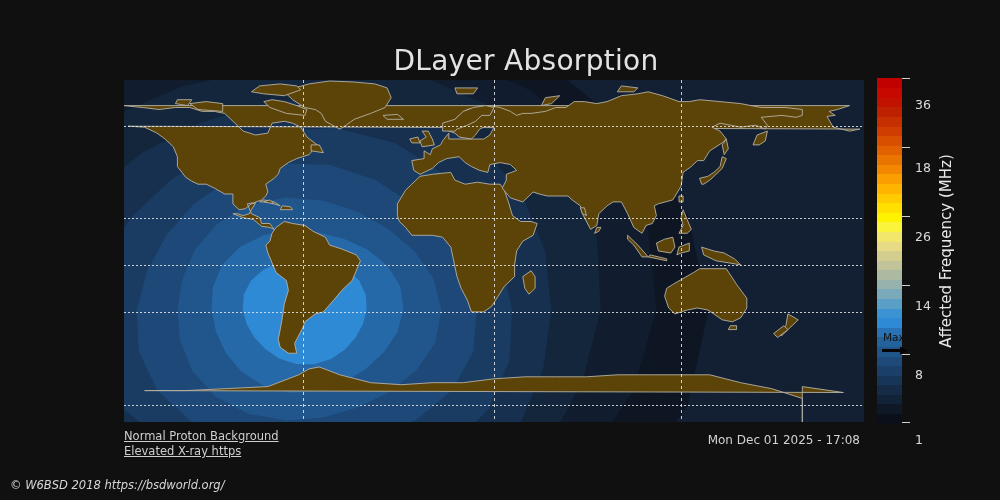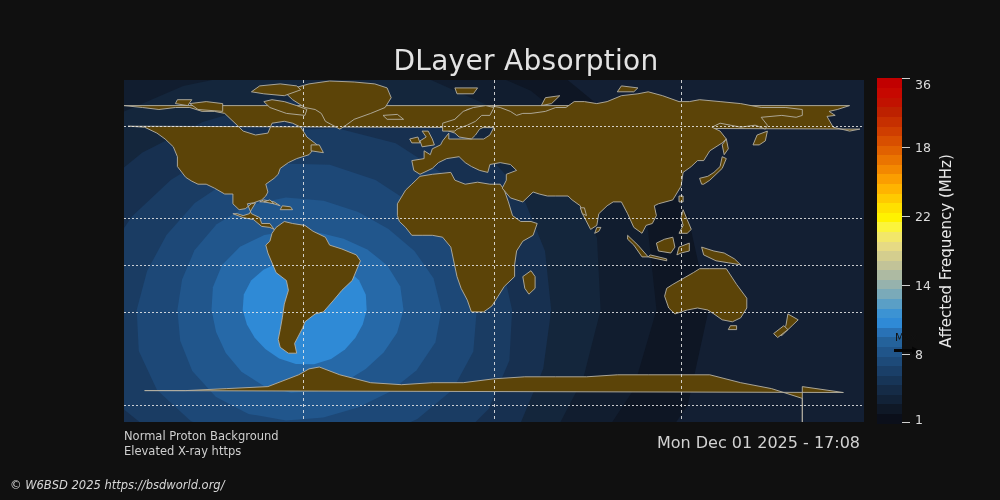--- a/index.html
+++ b/index.html
@@ -35,40 +35,40 @@
 
   
   .cbar{
     position:absolute;left:877px;top:78px;width:25px;height:345px;
     border:0;
   }
   .cbar-seg{position:absolute;left:0;width:25px;}
   .cb-ticks{position:absolute;left:902px;top:78px;width:60px;height:345px;}
   .cb-tick{position:absolute;left:0;width:8px;height:1px;background:#cfcfcf;}
   .cb-lbl{position:absolute;left:13px;font-size:12.5px;color:#dcdcdc;transform:translateY(-50%);
-          font-family:"DejaVu Sans","Liberation Sans",sans-serif;}
+          font-family:"DejaVu Sans","Liberation Sans",sans-serif;margin-top:20px;}
   .cb-title{
     position:absolute;left:935px;top:78px;height:345px;width:22px;
     display:flex;align-items:center;justify-content:center;
   }
   .cb-title span{
     display:block;white-space:nowrap;font-size:15px;color:#e8e8e8;
     transform:rotate(-90deg);transform-origin:center;
   }
-  .maxmark{position:absolute;left:16px;width:48px;height:22px;text-decoration:underline;}
+  .maxmark{position:absolute;left:4px;width:48px;height:22px;text-decoration:underline;}
   .maxmark .mtxt{
     position:absolute;left:2px;top:-2px;font-size:10.5px;color:#121212;
     line-height:10px;font-family:"DejaVu Sans","Liberation Sans",sans-serif;
   }
   .maxmark .marrow{position:absolute;left:1px;top:12px;width:26px;height:9px;}
 
   
   .status{position:absolute;left:124px;top:429px;font-size:11.5px;color:#cfcfcf;line-height:15px;}
-  .status div{white-space:nowrap;}
-  .stamp{position:absolute;right:140px;top:433px;font-size:16px;color:#d2d2d2;white-space:nowrap;}
+  .status div{white-space:nowrap;text-decoration:underline;}
+  .stamp{position:absolute;right:140px;top:433px;font-size:12px;color:#d2d2d2;white-space:nowrap;}
   .copy{position:absolute;left:10px;top:478px;font-size:11.5px;color:#d7d7d7;font-style:italic;white-space:nowrap;}
 </style>
 </head>
 <body>
 
 <div id="root">
 
   <div class="title">DLayer Absorption</div>
 
   <div class="map-wrap">
@@ -194,31 +194,31 @@
       </div>
     </div>
   <div class="cb-ticks" id="cb-ticks">
       <div class="cb-tick" style="top: 344px;"></div>
       <div class="cb-lbl" style="top: 341px;">1</div>
       <div class="cb-tick" style="top: 276px;"></div>
       <div class="cb-lbl" style="top: 276px;">8</div>
       <div class="cb-tick" style="top: 207px;"></div>
       <div class="cb-lbl" style="top: 207px;">14</div>
       <div class="cb-tick" style="top: 138px;"></div>
-      <div class="cb-lbl" style="top: 138px;">22</div>
+      <div class="cb-lbl" style="top: 138px;">26</div>
       <div class="cb-tick" style="top: 69px;"></div>
       <div class="cb-lbl" style="top: 69px;">18</div>
       <div class="cb-tick" style="top: 0px;"></div>
       <div class="cb-lbl" style="top: 6px;">36</div>
     </div>
   <div class="cb-title">
     <span>Affected Frequency (MHz)</span>
   </div>
 
   <div class="status">
     <div>Normal Proton Background</div>
     <div>Elevated X-ray https</div>
   </div>
 
   <div class="stamp">Mon Dec 01 2025 - 17:08</div>
-  <div class="copy">© W6BSD 2025 https://bsdworld.org/</div>
+  <div class="copy">© W6BSD 2018 https://bsdworld.org/</div>
 
 </div>
 
 </body></html>

